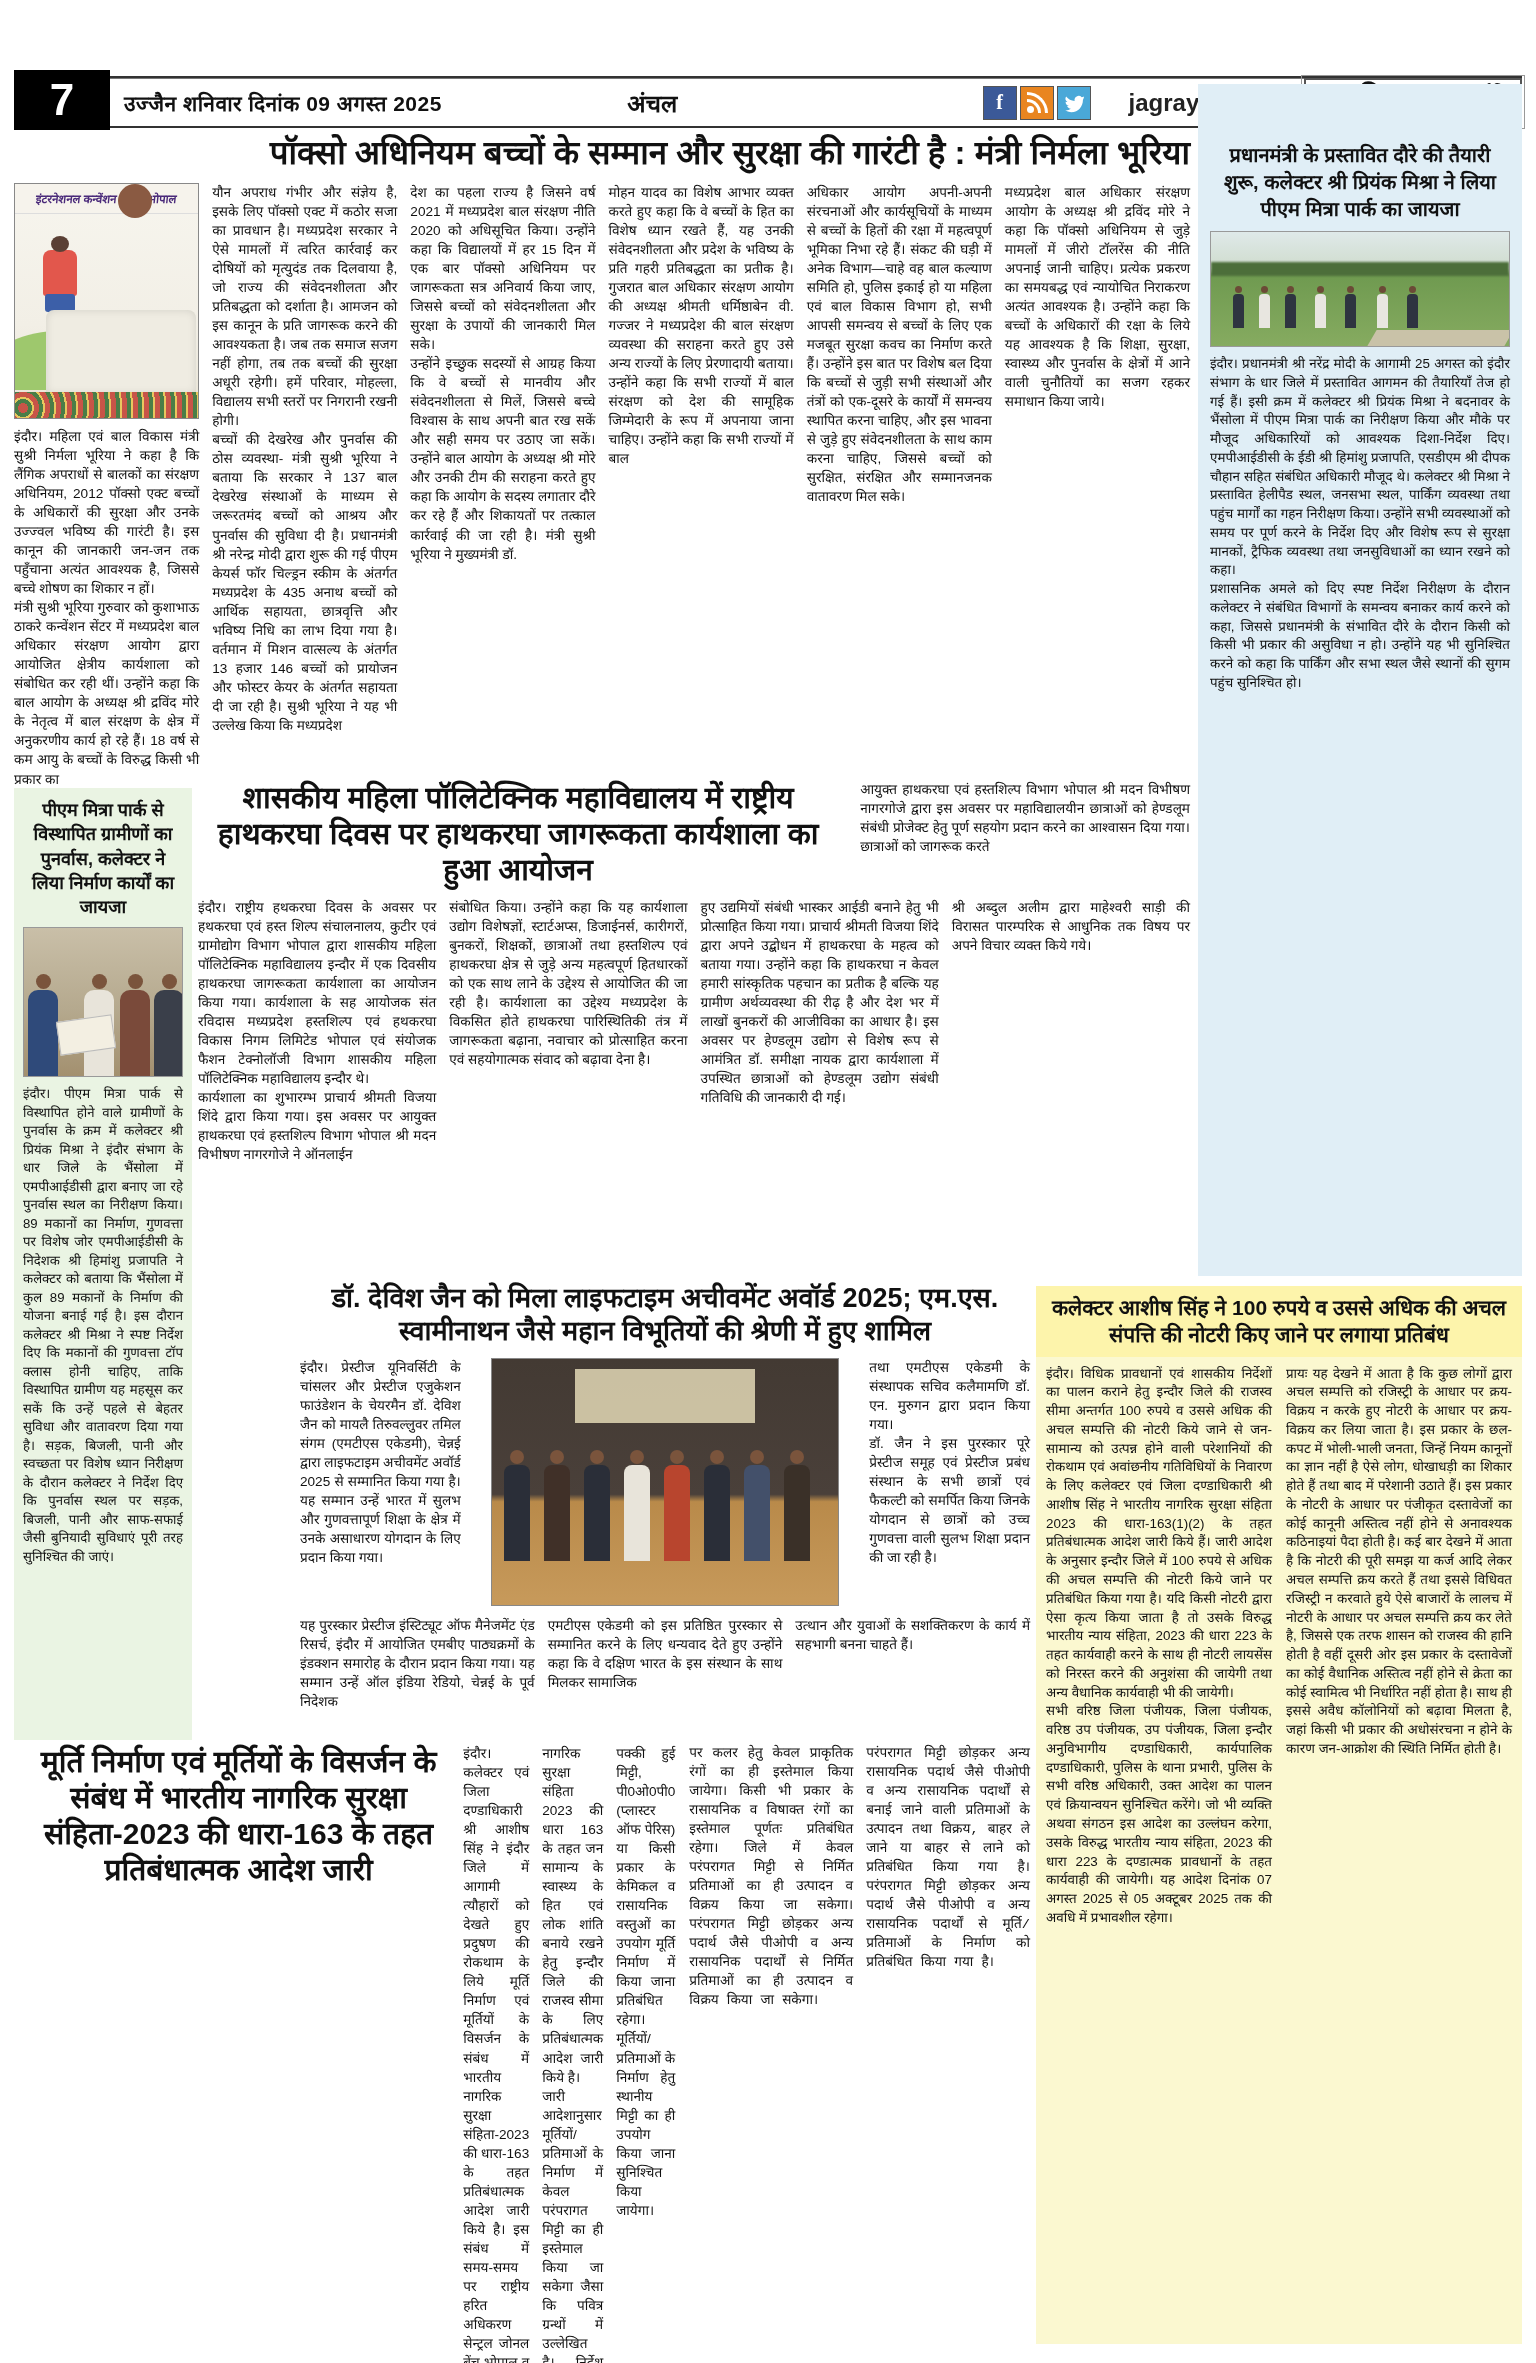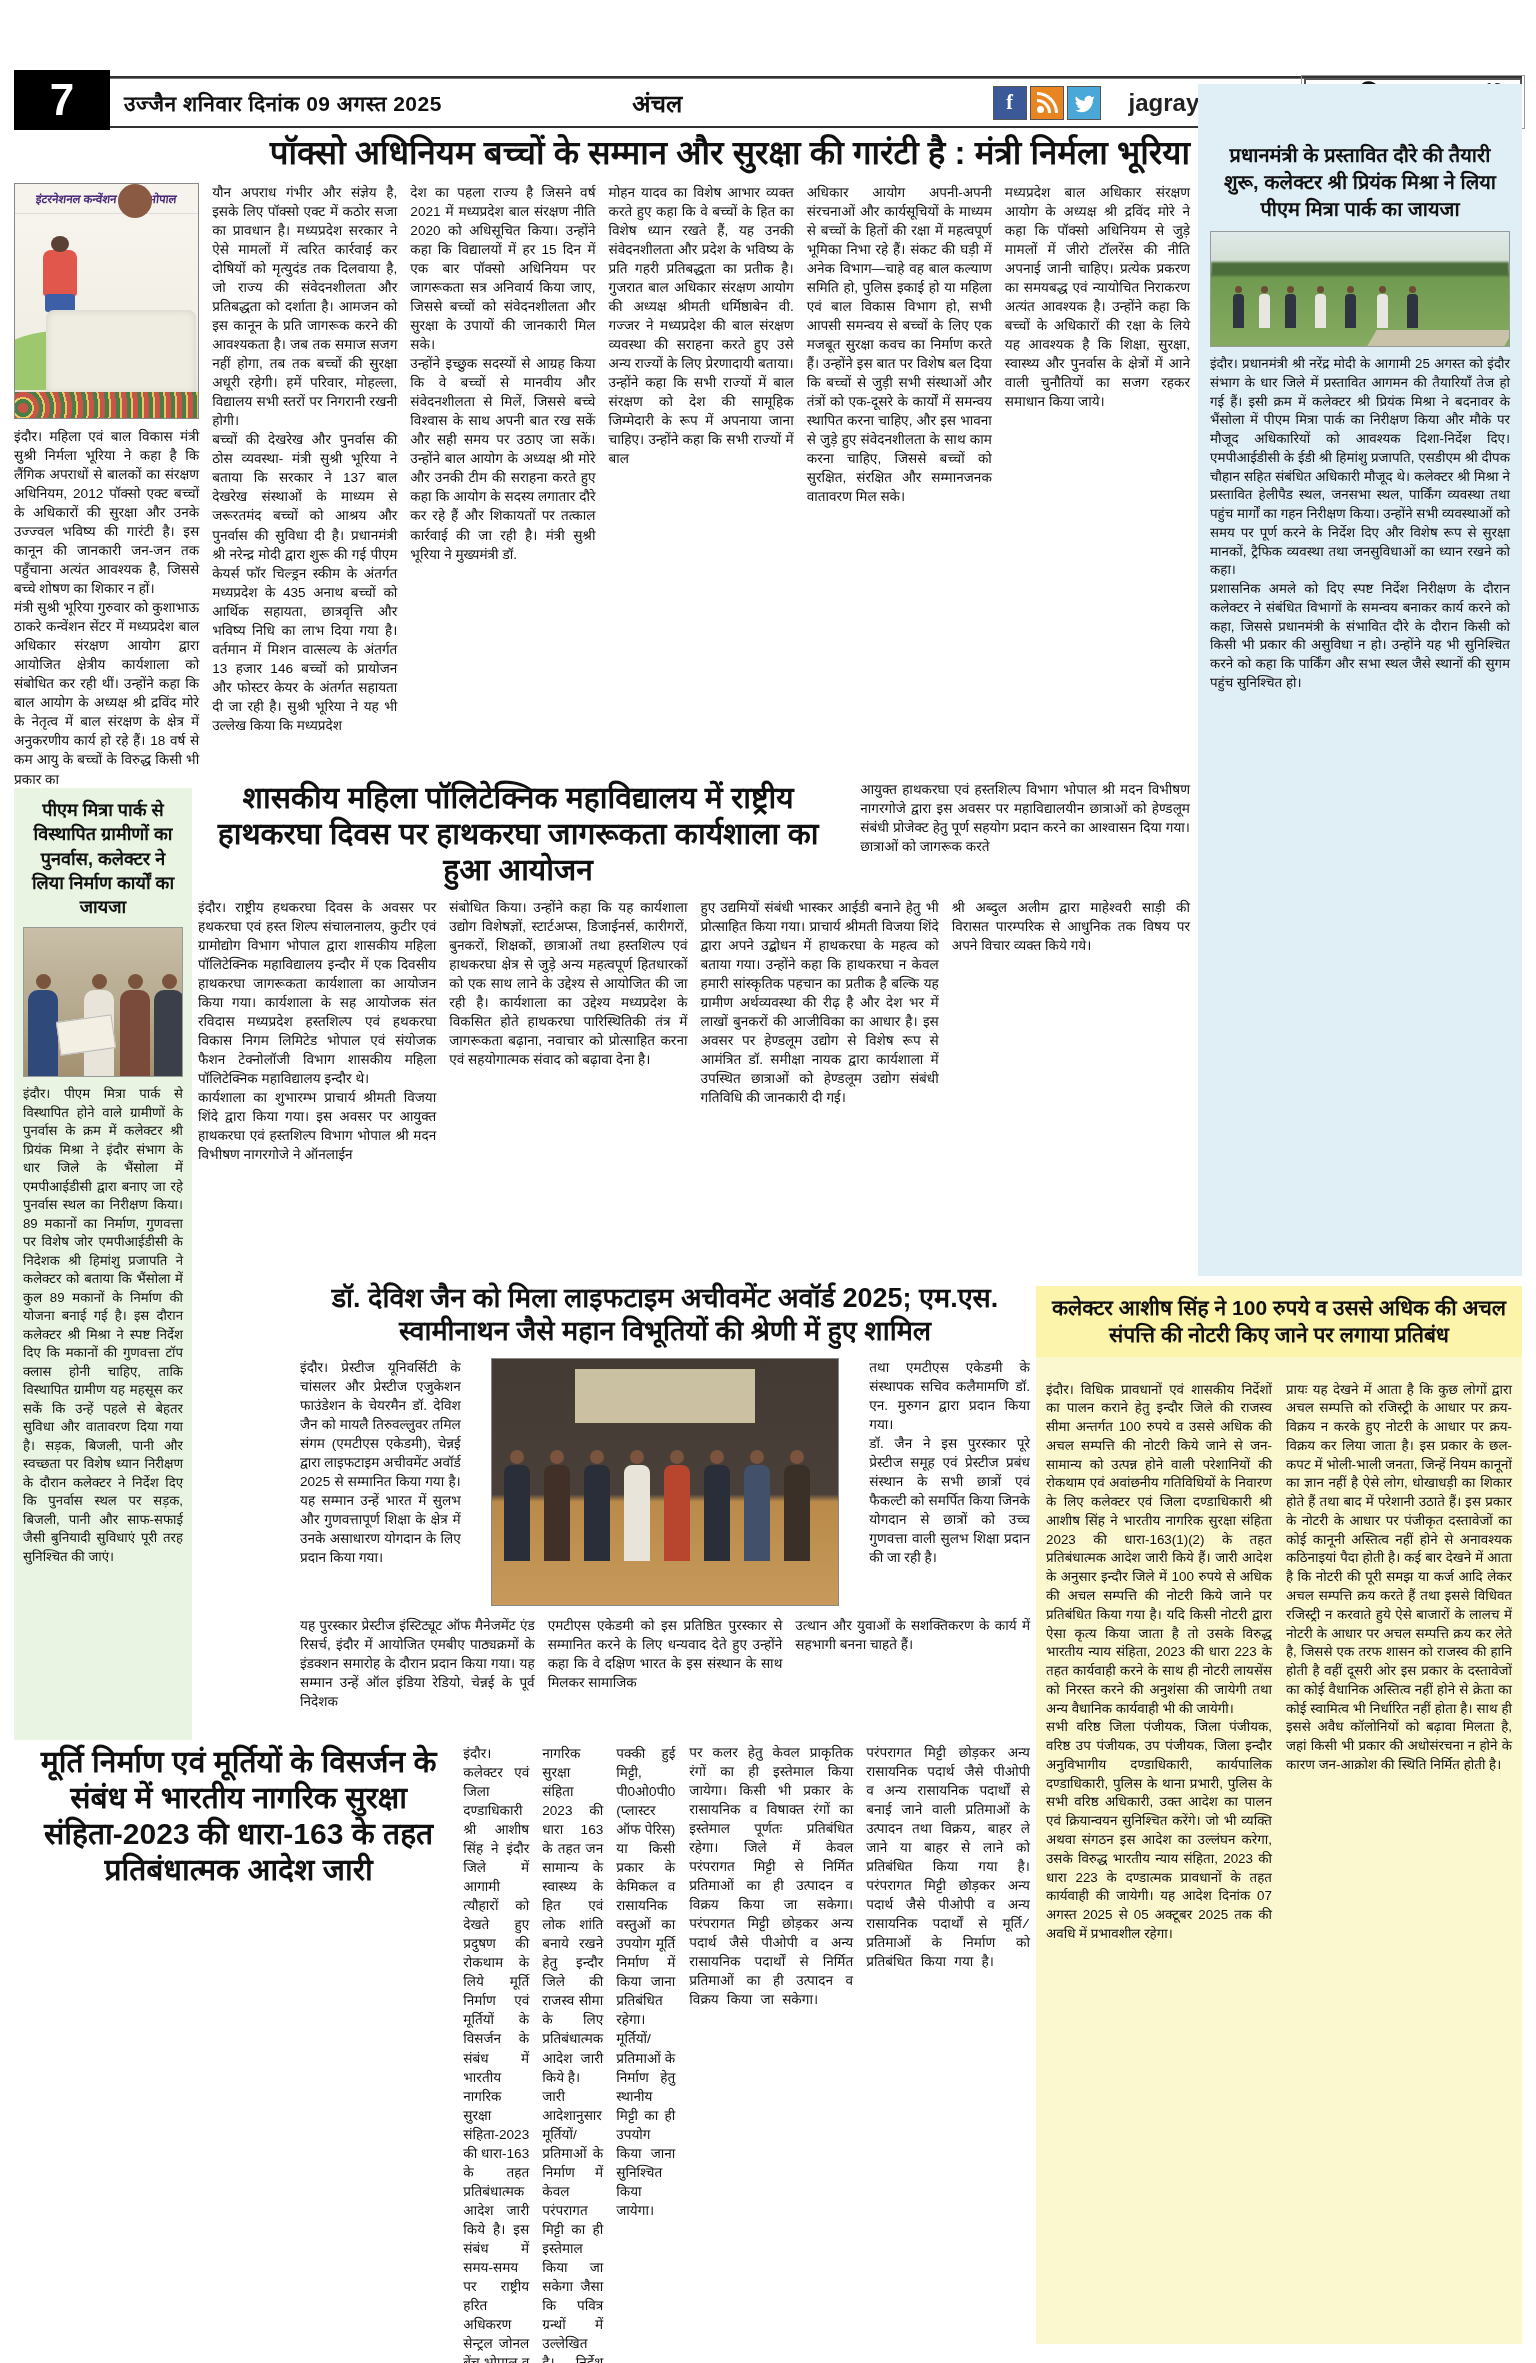--- a/index.html
+++ b/index.html
@@ -7,21 +7,21 @@
   .page {
     position:relative; width:1536px; height:2363px; margin:0 auto;
     background:#ffffff; overflow:hidden;
     font-family:"Liberation Sans","DejaVu Sans",sans-serif; color:#111;
   }
   
   .masthead { position:absolute; left:14px; top:76px; width:1508px; height:52px;
     display:flex; align-items:stretch; border-top:2px solid #333; border-bottom:2px solid #333; background:#fff; }
   .pgnum { width:96px; background:#000; color:#fff; font-size:44px; font-weight:bold;
     display:flex; align-items:center; justify-content:center; margin-top:-8px; height:60px; }
-  .mast-mid { flex:1; display:flex; align-items:center; padding:0 14px; gap:2px; border-top:1px solid #777; }
+  .mast-mid { flex:1; display:flex; align-items:center; padding:0 14px; gap:12px; border-top:1px solid #777; }
   .dateline { font-size:21px; font-weight:bold; letter-spacing:.5px; }
   .section-name { font-size:24px; font-weight:bold; margin-left:auto; margin-right:auto; }
   .social { display:flex; gap:3px; margin-left:120px; }
   .social .sq { width:34px; height:34px; display:flex; align-items:center; justify-content:center;
     color:#fff; font-weight:bold; font-size:20px; border:1px solid #555; cursor:pointer; }
   .sq.fb { background:#3b5998; font-family:"Liberation Serif",serif; }
   .sq.rss { background:#e98520; position:relative; }
   .sq.rss .dot { position:absolute; left:6px; bottom:6px; width:7px; height:7px; border-radius:50%; background:#fff; }
   .sq.rss .a1 { position:absolute; left:6px; bottom:6px; width:14px; height:14px; border:3px solid #fff;
     border-bottom:none; border-left:none; border-radius:0 100% 0 0; }
@@ -98,21 +98,21 @@
   #a3 .tcol { width:24%; }
   .photo-a3 { width:52%; height:248px; border:1px solid #888; position:relative; overflow:hidden;
     background:linear-gradient(180deg,#433a33 0%,#4a403a 55%,#b98a4a 58%,#c79a5b 100%); }
   .photo-a3 .screen { position:absolute; left:24%; top:10px; width:52%; height:54px; background:#d9cfae; opacity:.9; }
   .photo-a3 .g { position:absolute; bottom:44px; width:26px; height:96px; border-radius:8px 8px 0 0; }
   .photo-a3 .g:before { content:""; position:absolute; top:-15px; left:6px; width:14px; height:14px; border-radius:50%; background:#7a543c; }
   #a3 .below-row { display:flex; gap:13px; margin-top:10px; }
   
   #yellow { position:absolute; left:1036px; top:1286px; width:486px; height:1058px;
     background:#fbf8d0; padding:8px 10px; }
-  #yellow .y-head { background:#fdf4ab; margin:-8px -10px 24px; padding:8px 10px;
+  #yellow .y-head { background:#fdf4ab; margin:-8px -10px 8px; padding:8px 10px;
     font-size:21px; font-weight:800; text-align:center; line-height:1.3; }
   #yellow .cols { gap:14px; }
   #yellow .bt { font-size:13.4px; }
   
   #a4 { position:absolute; left:14px; top:1744px; width:1016px; height:601px; display:flex; gap:14px; }
   #a4 .left-part { width:66%; display:flex; }
   #a4 .headline-lg { text-align:center; margin-bottom:10px; }
   #a4 .left-cols { display:flex; gap:13px; flex:1; }
   #a4 .right-part { width:34%; display:flex; gap:13px;font-family:Liberation Mono, monospace; }
 </style>

